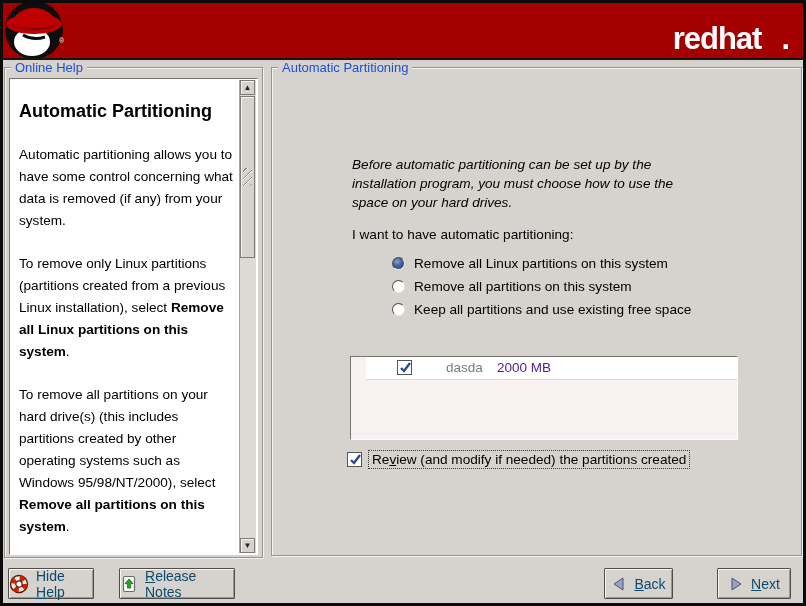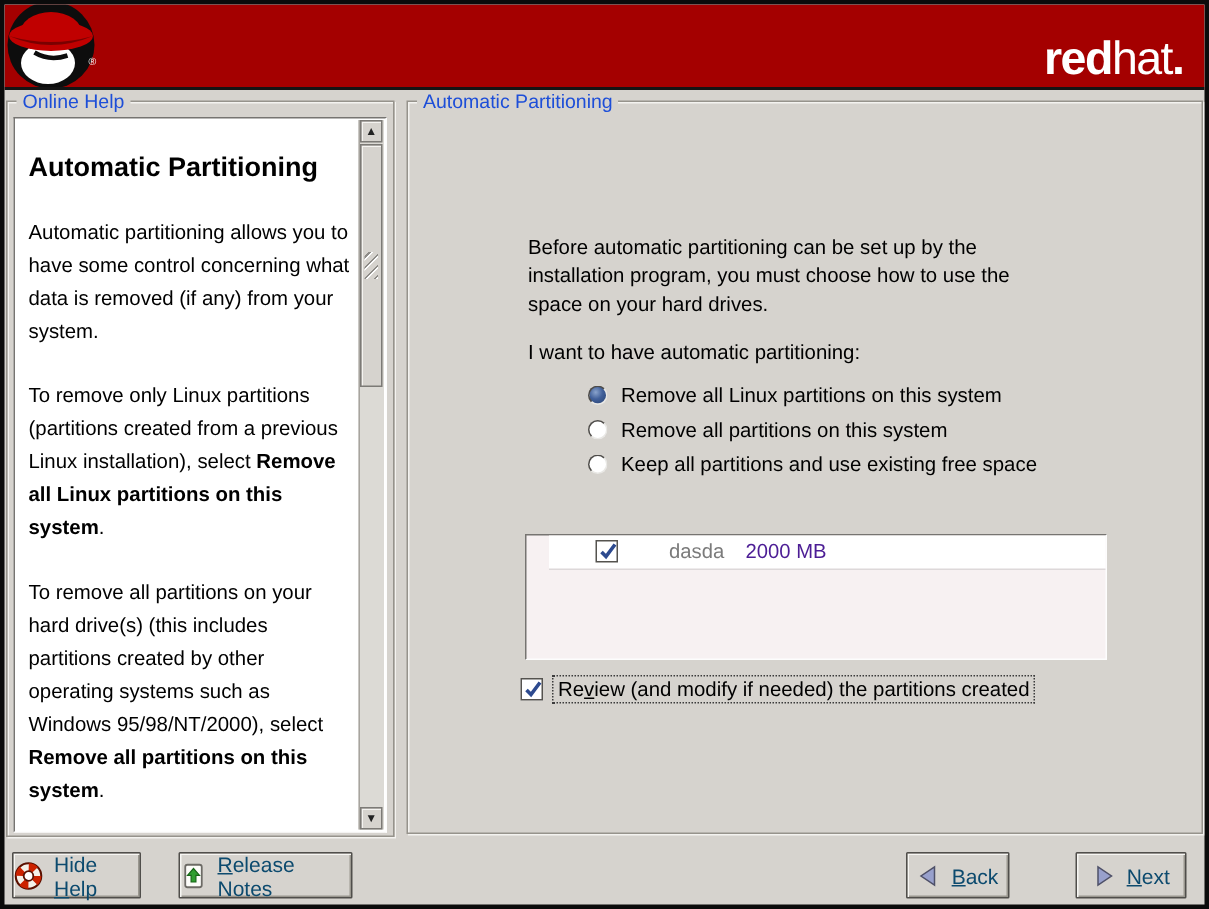--- a/index.html
+++ b/index.html
@@ -3,22 +3,22 @@
 <meta charset="utf-8">
 <style>
   html,body{margin:0;padding:0;}
   body{width:806px;height:606px;position:relative;font-family:"Liberation Sans",sans-serif;background:#000;}
   .window{position:absolute;inset:0;border:3px solid #0b0b0b;box-sizing:border-box;background:#d6d3ce;overflow:hidden;}
 
   
   .header{position:absolute;left:0;top:0;width:800px;height:55px;background:#a40000;border-bottom:2px solid #141414;overflow:hidden;}
   .logo{position:absolute;left:0;top:-2px;width:66px;height:62px;}
   .brand{position:absolute;right:14px;bottom:4px;color:#ffffff;font-size:31px;letter-spacing:-1px;line-height:1;}
-  .brand .b{font-weight:bold;}
-  .brand .r{font-weight:normal;}
+  .brand .b{font-weight:bold;margin-left:20px;}
+  .brand .r{font-weight:bold;}
 
   
   .frame{position:absolute;border:1px solid #96938c;box-shadow:inset 1px 1px 0 #f4f3f0, 1px 1px 0 #f4f3f0;}
   .frame>.legend{position:absolute;top:-8px;left:6px;background:#d6d3ce;padding:0 4px;font-size:13px;color:#1d4ed8;line-height:15px;}
 
   .help-frame{left:1px;top:64px;width:257px;height:489px;}
   .main-frame{left:268px;top:64px;width:529px;height:487px;}
 
   
   .help-view{position:absolute;left:4px;top:10px;right:4px;bottom:2px;background:#fff;
@@ -100,21 +100,21 @@
           <div class="grip"></div>
         </div>
         <div class="sbtn down">▼</div>
       </div>
     </div>
   </div>
 
   <div class="frame main-frame">
     <span class="legend">Automatic Partitioning</span>
 
-    <div class="mtext" style="left:80px;top:87px;width:345px;">Before automatic partitioning can be set up by the installation program, you must choose how to use the space on your hard drives.</div>
+    <div class="mtext" style="left:80px;top:87px;width:345px;font-style:italic;">Before automatic partitioning can be set up by the installation program, you must choose how to use the space on your hard drives.</div>
 
     <div class="mtext" style="left:80px;top:157px;">I want to have automatic partitioning:</div>
 
     <div class="radio-row" style="left:120px;top:186px;">
       <span class="radio sel"></span>
       <span class="rlabel">Remove all Linux partitions on this system</span>
     </div>
     <div class="radio-row" style="left:120px;top:209px;">
       <span class="radio"></span>
       <span class="rlabel">Remove all partitions on this system</span>

